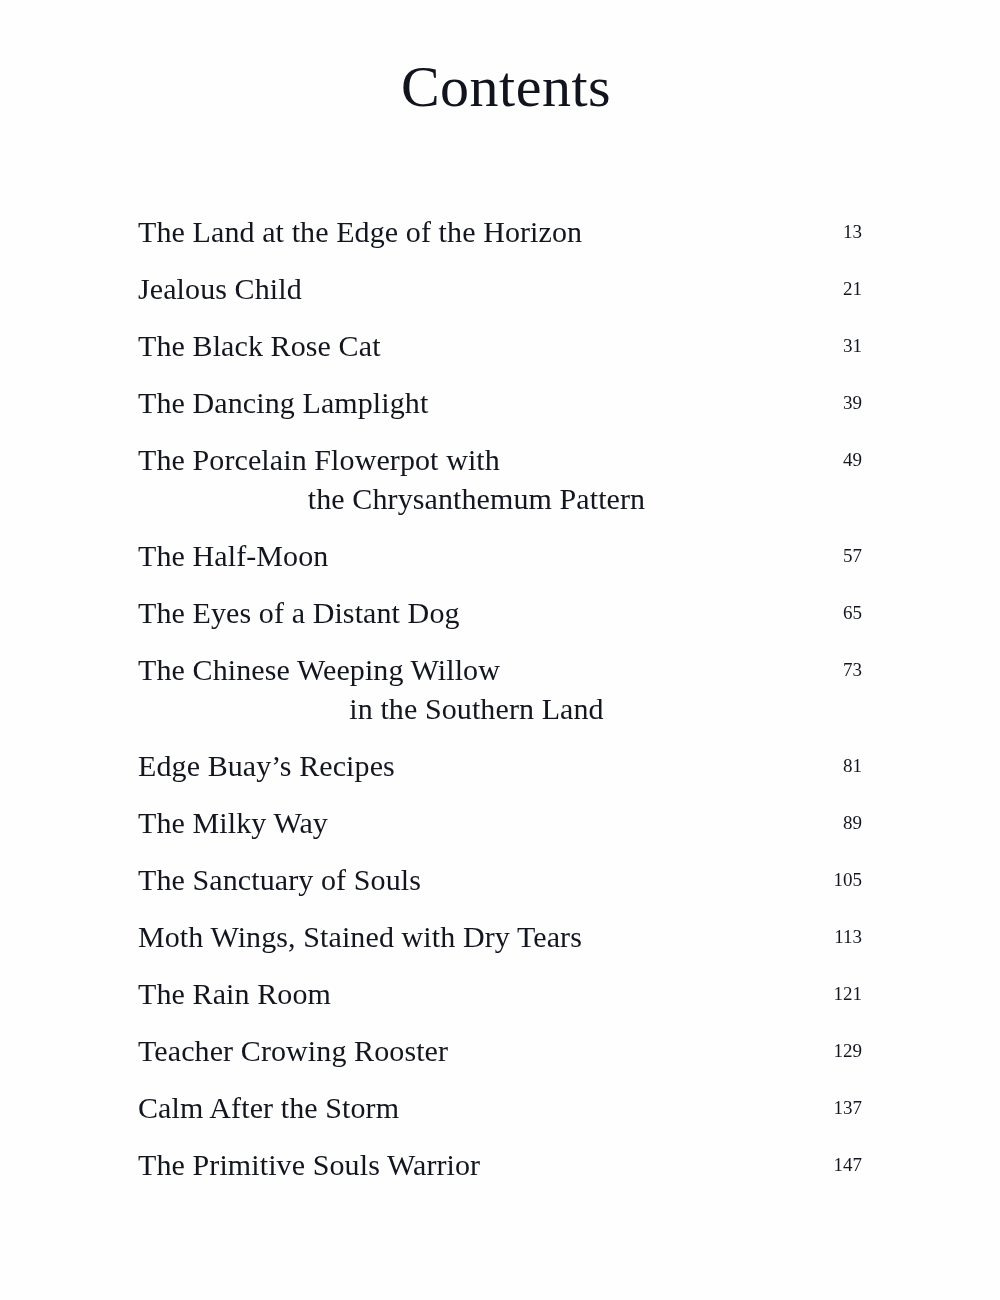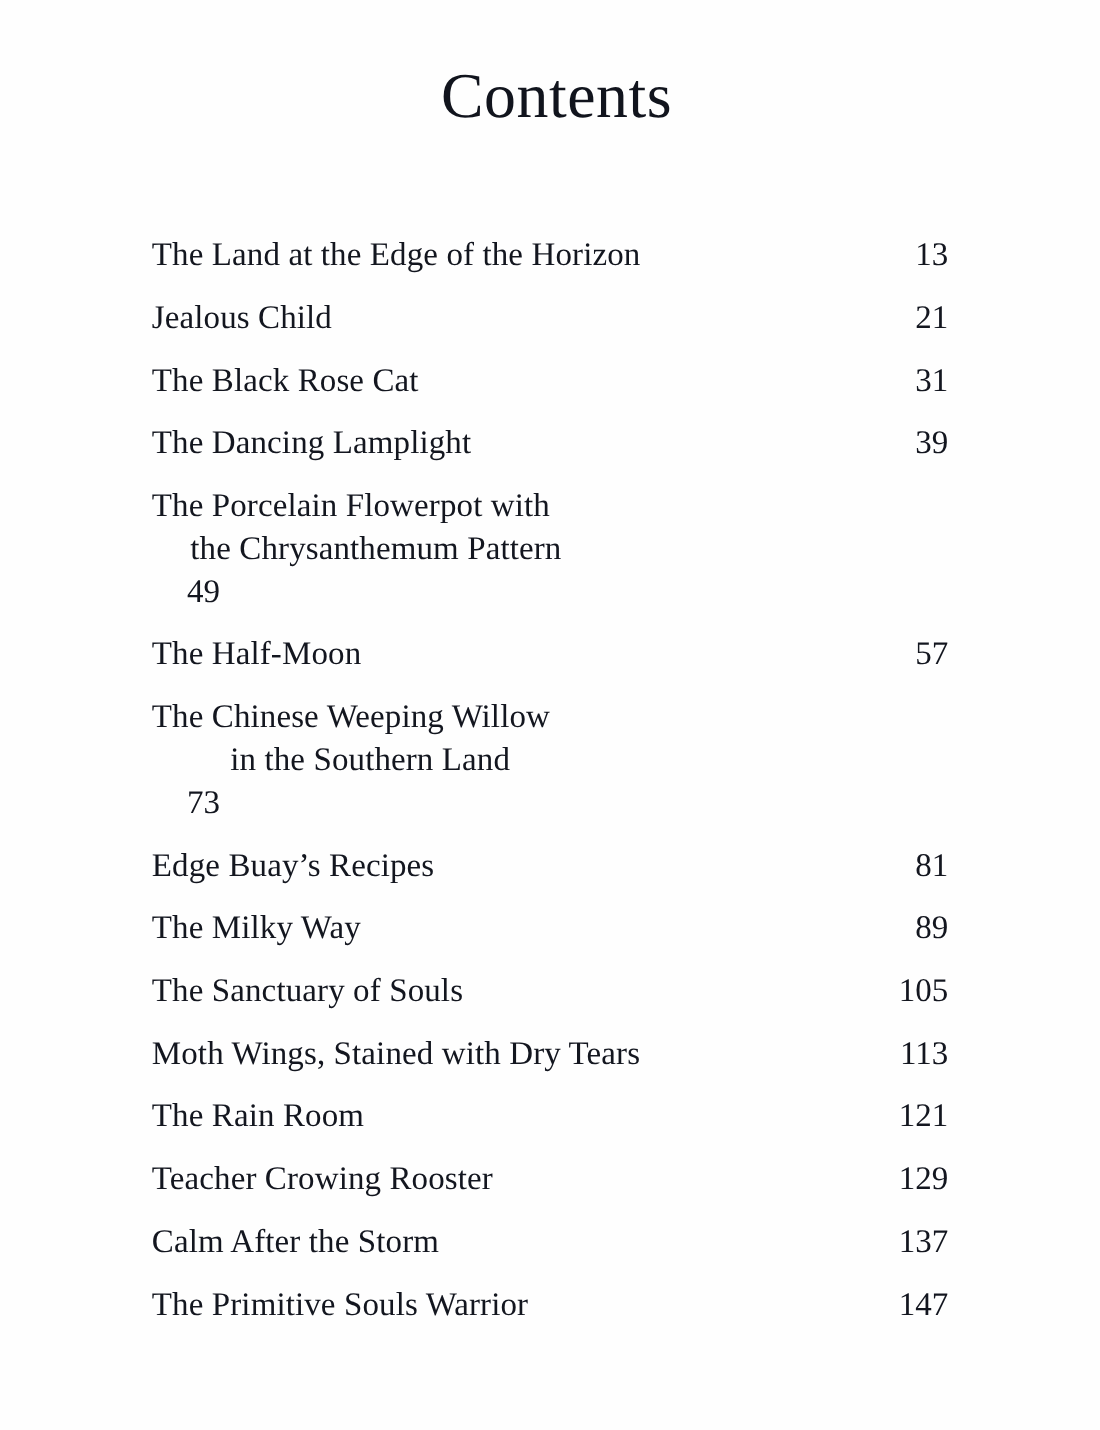--- a/index.html
+++ b/index.html
@@ -43,40 +43,39 @@
 
   .toc-entry {
     display: flex;
     align-items: flex-start;
     justify-content: space-between;
     margin-bottom: 18px;
   }
 
   .toc-entry.two-line {
     margin-bottom: 18px;
-    flex-direction: column;
   }
 
   .entry-title {
     font-size: 30px;
     line-height: 39px;
     letter-spacing: 0.1px;
     color: #13161f;
     flex: 1 1 auto;
     padding-right: 20px;
   }
 
   .entry-title .cont {
     display: block;
     padding-left: 35px;
     text-align: center;
   }
 
   .entry-page {
-    font-size: 30px;
+    font-size: 19px;
     line-height: 39px;
     color: #13161f;
     flex: 0 0 auto;
     text-align: right;
     min-width: 62px;
     white-space: nowrap;
   }
 </style>
 </head>
 <body>
@@ -102,20 +101,24 @@
         <div class="entry-title"><span>The Dancing Lamplight</span></div>
         <div class="entry-page">39</div>
       </div>
       <div class="toc-entry two-line">
         <div class="entry-title"><span>The Porcelain Flowerpot with</span><span class="cont">the Chrysanthemum Pattern</span></div>
         <div class="entry-page">49</div>
       </div>
       <div class="toc-entry">
         <div class="entry-title"><span>The Half-Moon</span></div>
         <div class="entry-page">57</div>
+      </div>
+      <div class="toc-entry">
+        <div class="entry-title"><span>The Eyes of a Distant Dog</span></div>
+        <div class="entry-page">65</div>
       </div>
       <div class="toc-entry two-line">
         <div class="entry-title"><span>The Chinese Weeping Willow</span><span class="cont">in the Southern Land</span></div>
         <div class="entry-page">73</div>
       </div>
       <div class="toc-entry">
         <div class="entry-title"><span>Edge Buay’s Recipes</span></div>
         <div class="entry-page">81</div>
       </div>
       <div class="toc-entry">

